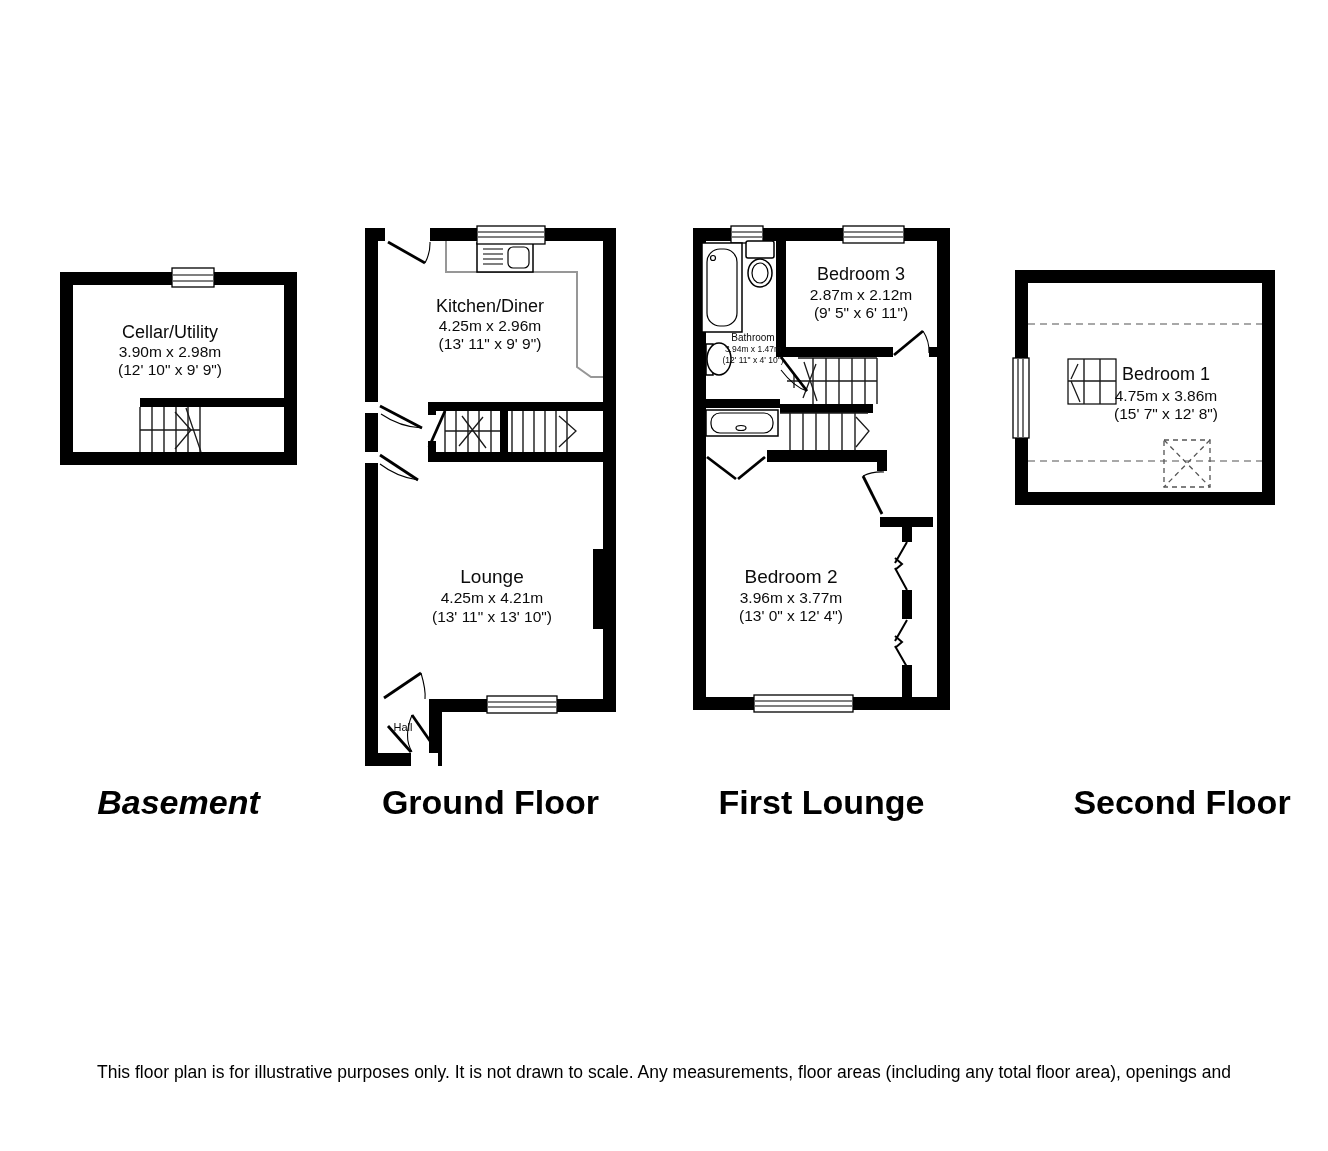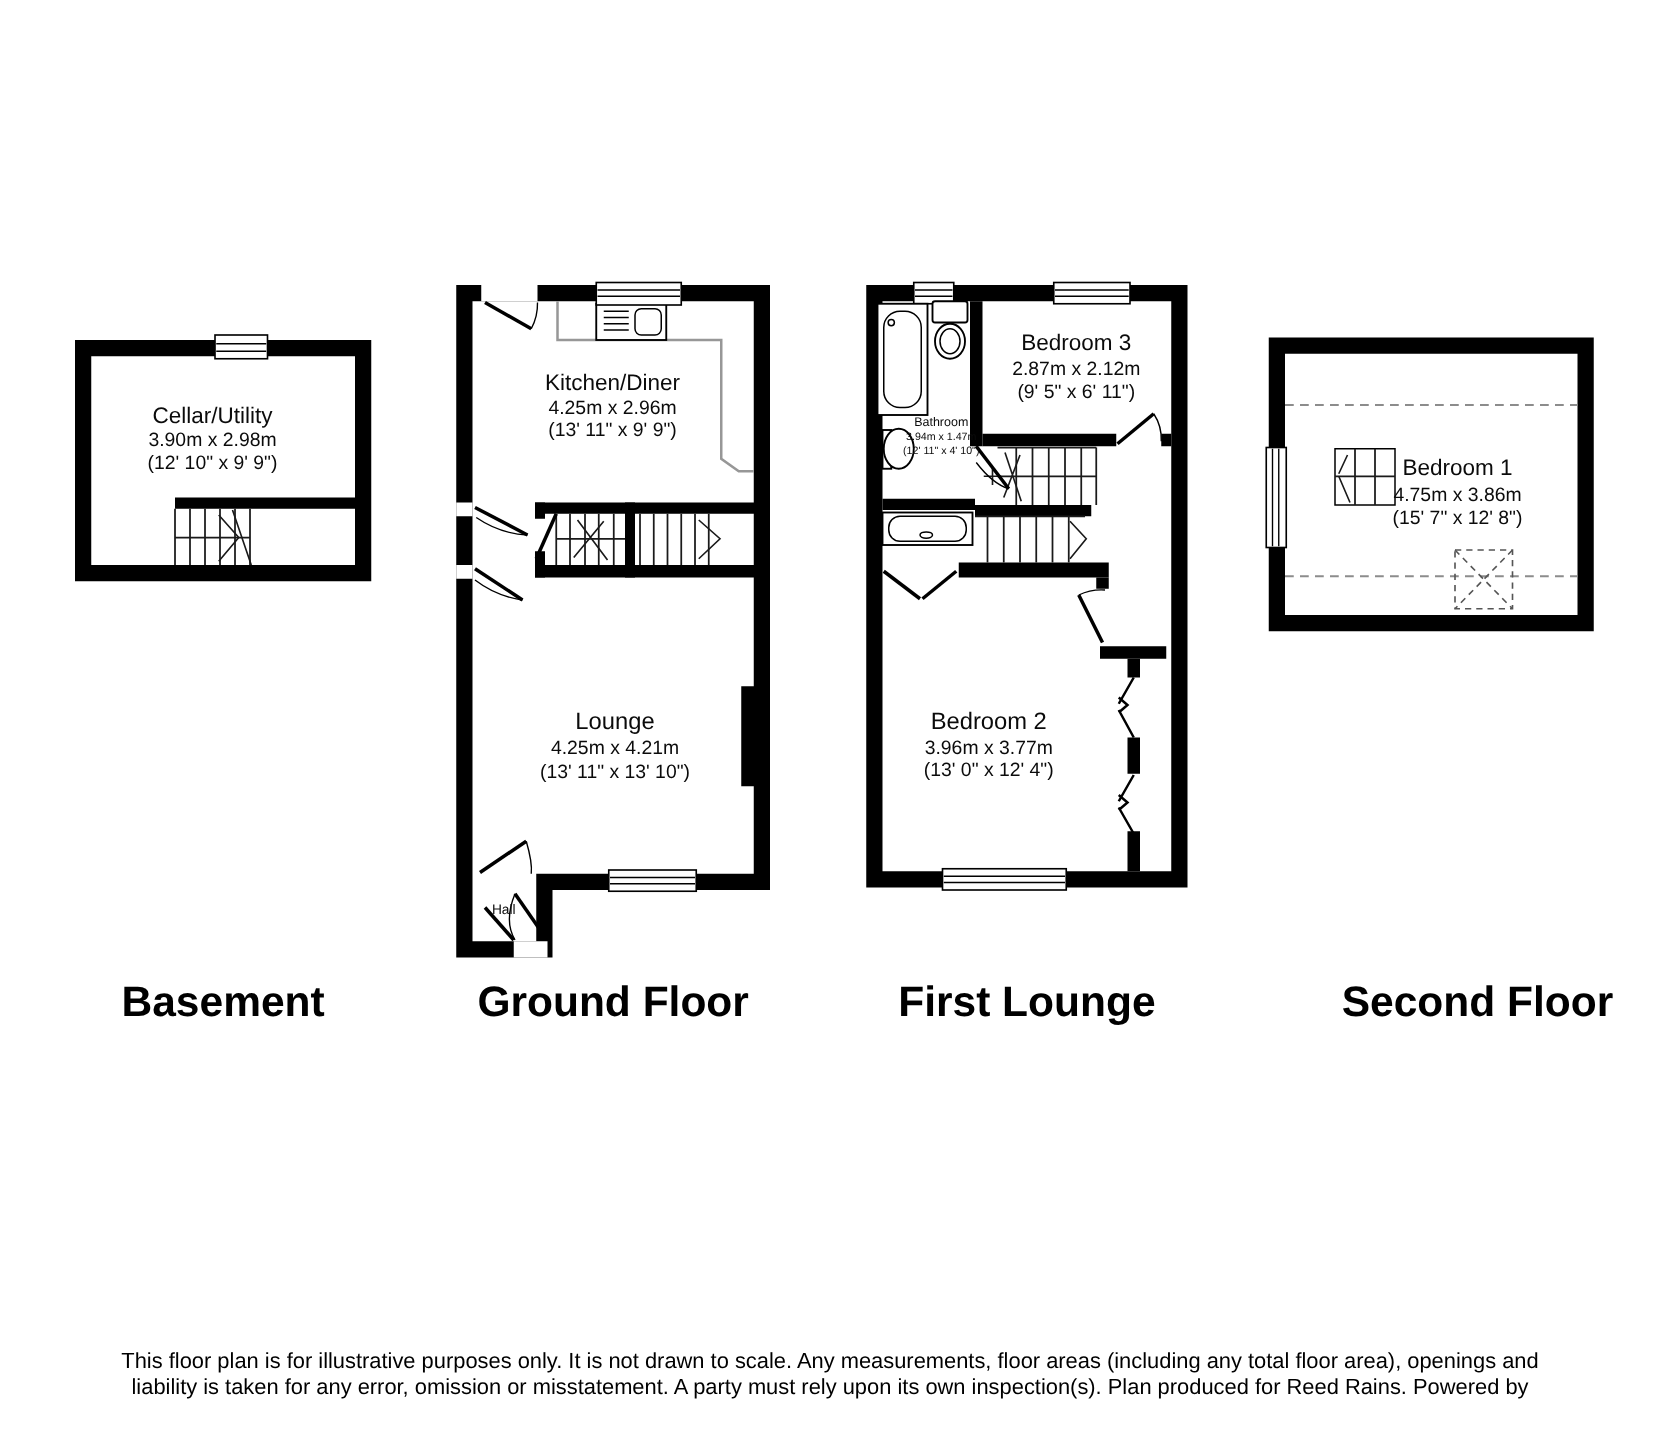--- a/index.html
+++ b/index.html
@@ -23,26 +23,26 @@
   .bifold{stroke:#000;stroke-width:2;fill:none;}
   text{fill:#0b0b0b;text-anchor:middle;font-family:"Liberation Sans",sans-serif;}
   .rname{font-size:18px;}
   .rname-lg{font-size:19px;}
   .rdim{font-size:15.5px;}
   .rsmall{font-size:10px;}
   .rsmalldim{font-size:8.5px;}
   .rhall{font-size:11px;}
   .floor-title{position:absolute;top:783px;font-weight:bold;font-size:34px;
                text-align:center;white-space:nowrap;}
-  #t-basement{left:60px;width:237px;}
+  #t-basement{left:60px;width:237px;font-style:italic;}
   #t-ground{left:365px;width:251px;}
   #t-first{left:693px;width:257px;}
   #t-second{left:1052px;width:260px;}
   .disclaimer{position:absolute;top:1062px;left:0;width:1328px;text-align:center;
-              font-size:17.5px;line-height:21px;margin-top:16px;}
+              font-size:17.5px;line-height:21px;}
 </style>
 </head>
 <body>
 
 <svg width="1328" height="1151" viewBox="0 0 1328 1151">
 
   <g>
     <rect class="wall" x="60" y="272" width="237" height="193"></rect>
     <rect class="inner" x="73" y="285" width="211" height="167"></rect>
     <rect class="wall" x="140" y="398" width="144" height="9"></rect>
@@ -266,14 +266,13 @@
   </g>
 </svg>
 
 <div class="floor-title" id="t-basement">Basement</div>
 <div class="floor-title" id="t-ground">Ground Floor</div>
 <div class="floor-title" id="t-first">First Lounge</div>
 <div class="floor-title" id="t-second">Second Floor</div>
 
 <div class="disclaimer">
   <div>This floor plan is for illustrative purposes only. It is not drawn to scale. Any measurements, floor areas (including any total floor area), openings and</div>
-  <div>liability is taken for any error, omission or misstatement. A party must rely upon its own inspection(s). Plan produced for Reed Rains. Powered by</div>
 </div>
 
 </body></html>

